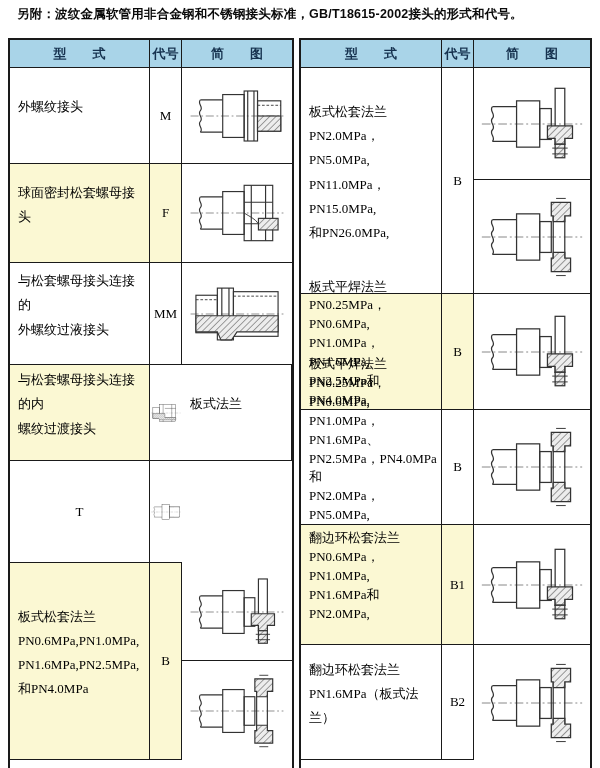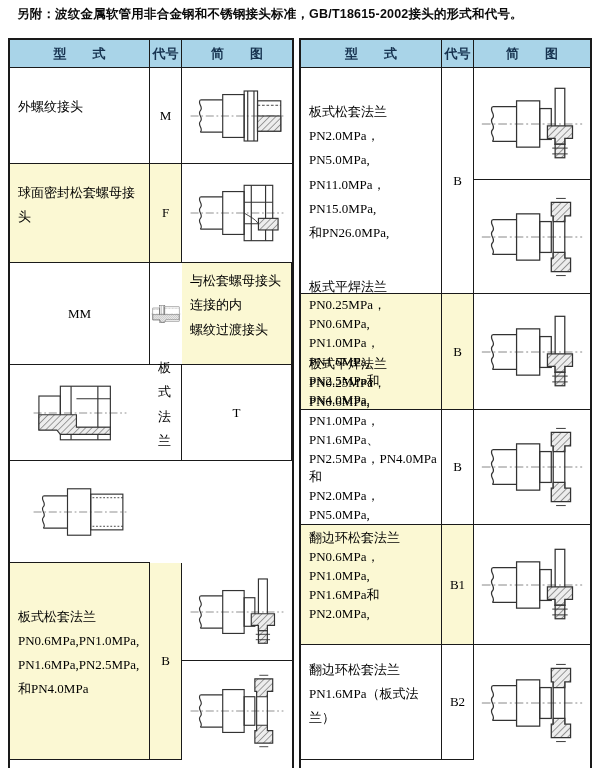--- a/index.html
+++ b/index.html
@@ -153,20 +153,22 @@
   </div>
 
   <div class="cell type-cell hl">球面密封松套螺母接头</div>
   <div class="cell code-cell hl">F</div>
   <div class="cell diag-cell last-col">
     <svg class="diag">
         <use href="#sym-nut-f"></use>
       </svg>
   </div>
 
+  <div class="cell type-cell">与松套螺母接头连接的
+外螺纹过液接头</div>
   <div class="cell code-cell">MM</div>
   <div class="cell diag-cell last-col">
     <svg class="diag">
         <use href="#sym-nipple-mm"></use>
       </svg>
   </div>
 
   <div class="cell type-cell hl">与松套螺母接头连接的内
 螺纹过渡接头</div>
   <div class="cell diag-cell last-col">

